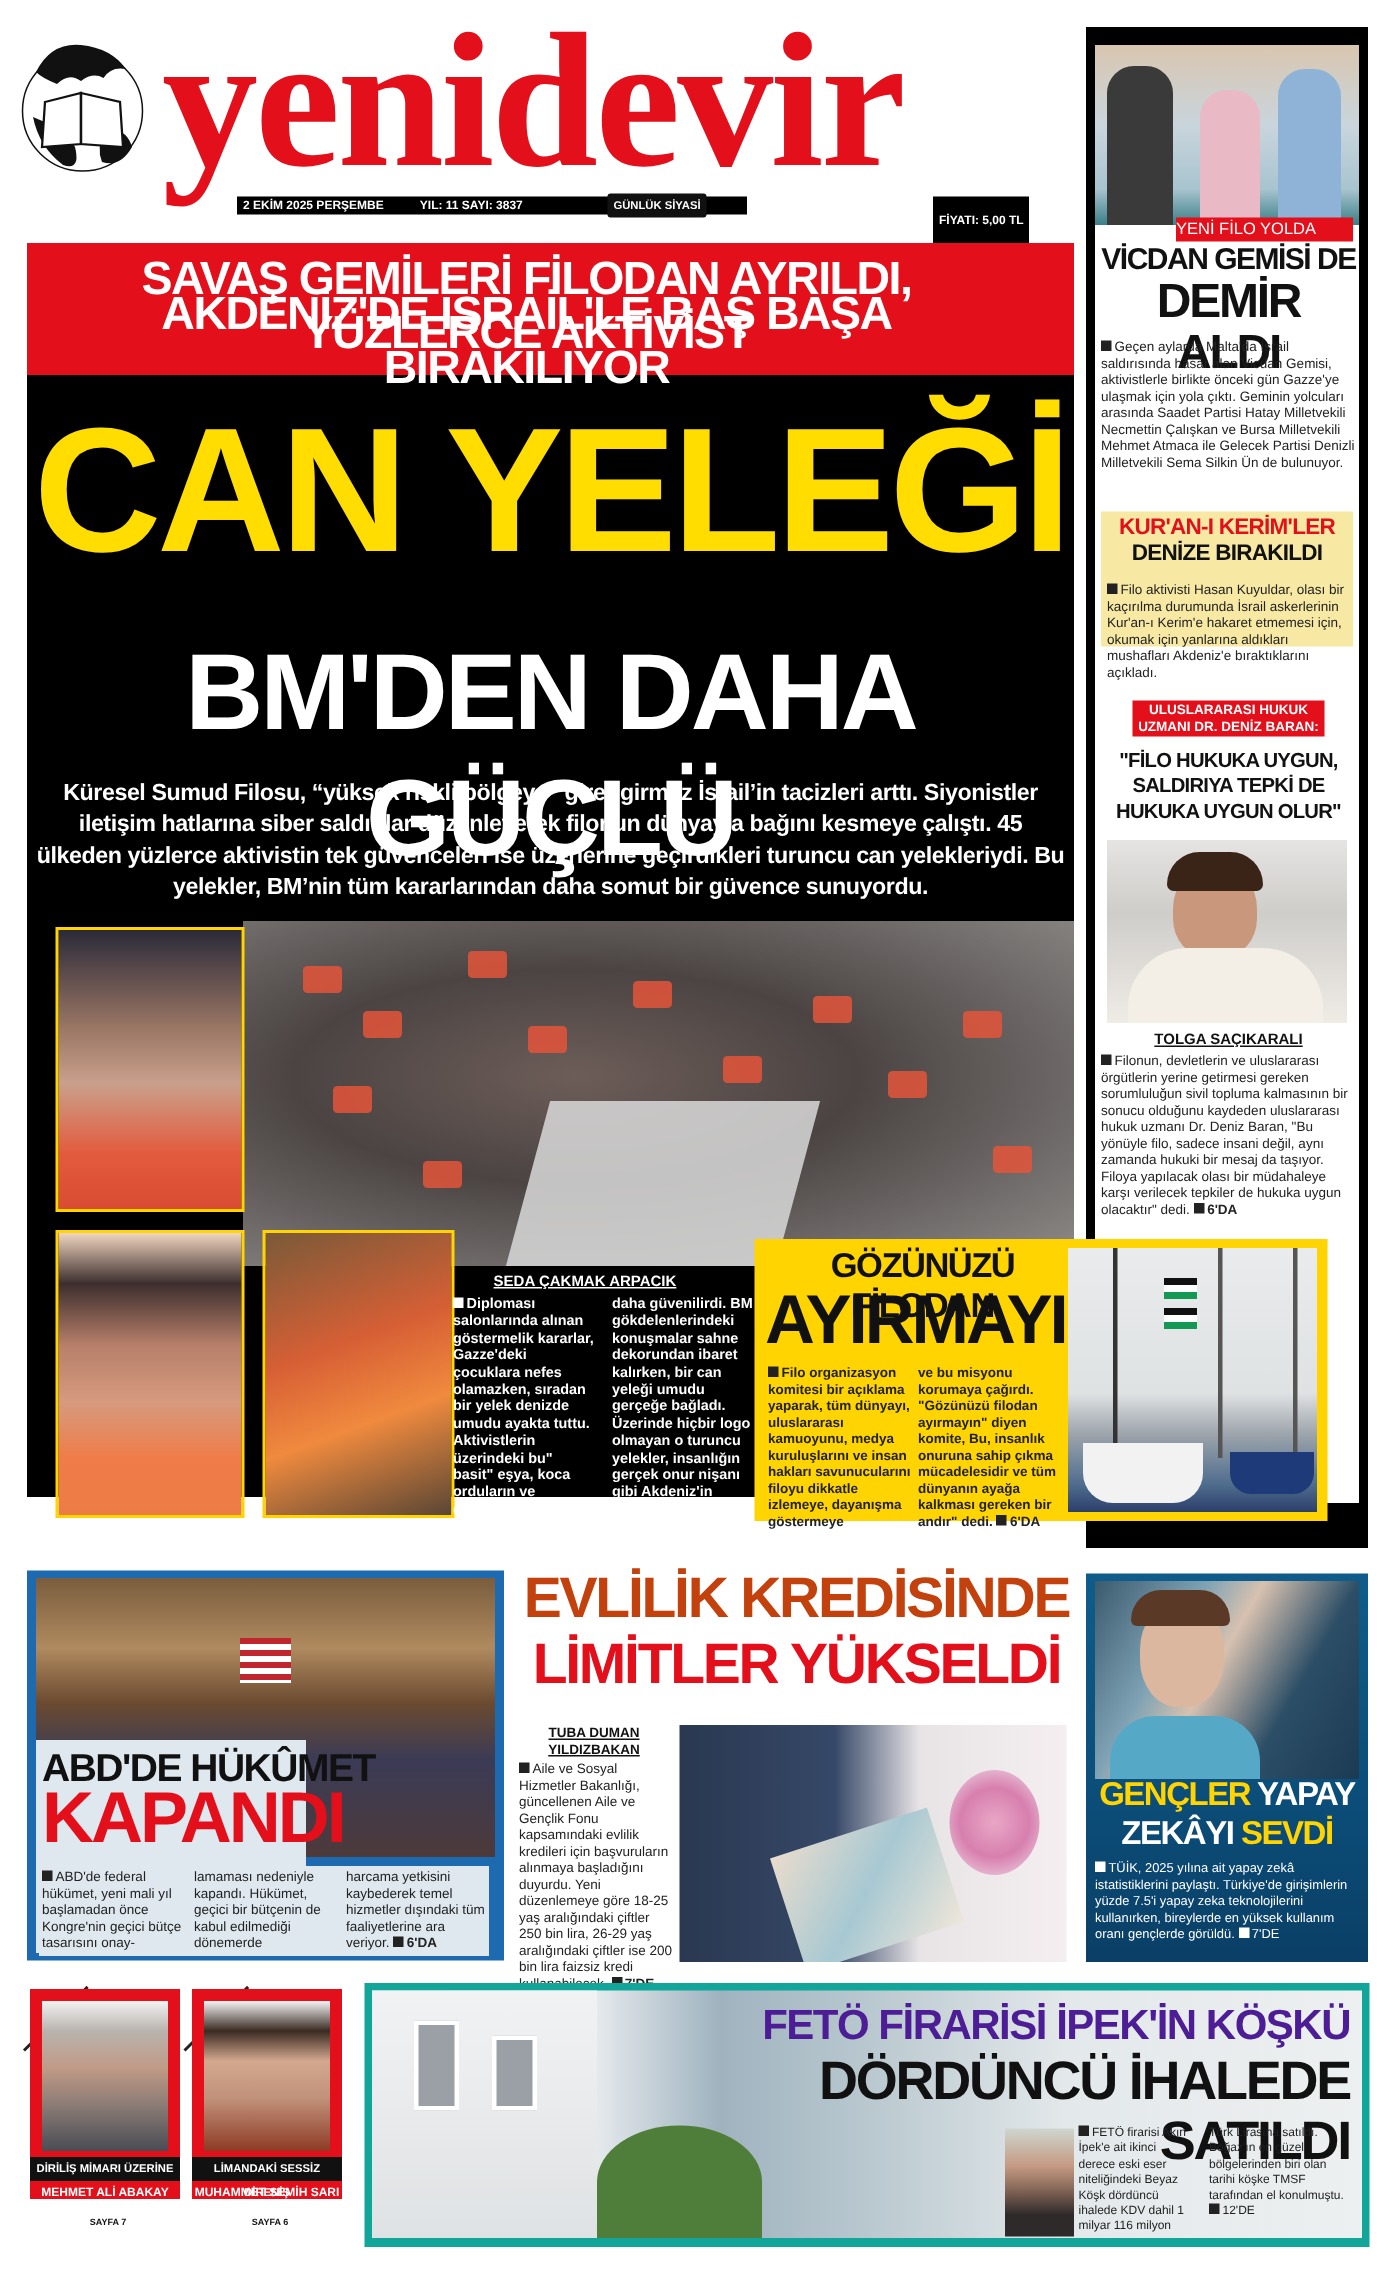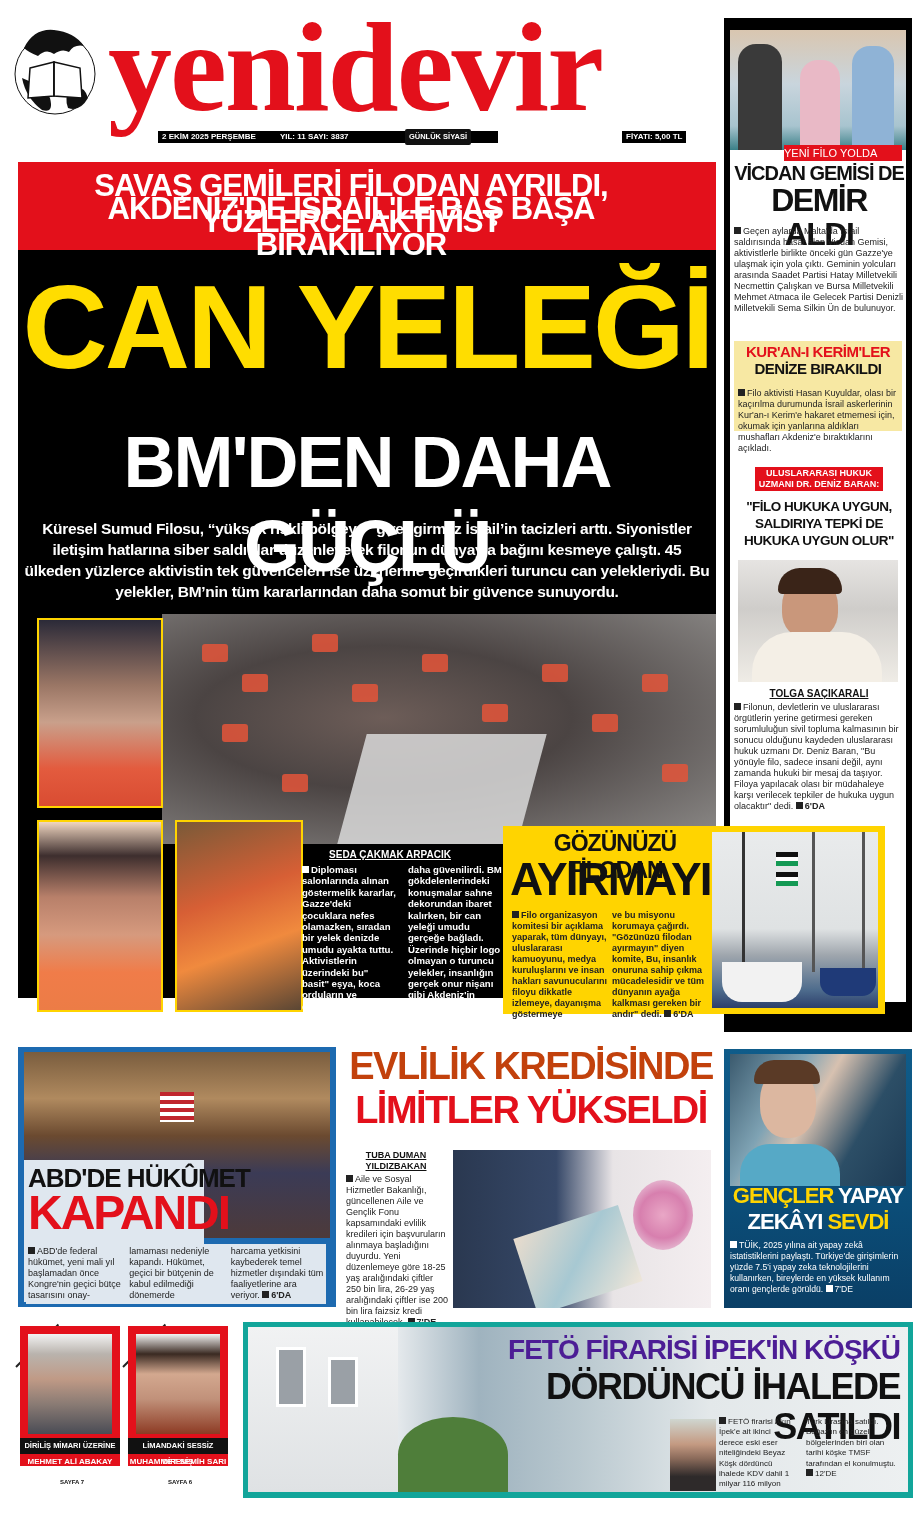--- a/index.html
+++ b/index.html
@@ -5,21 +5,21 @@
   * { box-sizing: border-box; margin: 0; padding: 0; }
   body { width: 918px; height: 1528px; background: #fff; position: relative; overflow: hidden; font-family: "Liberation Sans", sans-serif; }
   .abs { position: absolute; }
 
   
   #globe { left: 14px; top: 18px; width: 82px; height: 112px; }
   #logo { left: 108px; top: 12px; font-family: "Liberation Serif", serif; font-weight: bold; font-size: 128px; color: #e3101b; line-height: 110px; letter-spacing: -2px; }
   #dateline { left: 158px; top: 131px; width: 340px; height: 12px; background: #000; color: #fff; font-size: 8px; font-weight: bold; line-height: 12px; padding-left: 4px; }
   #dateline span { margin-right: 22px; }
   #gazete-badge { left: 327px; top: 129px; width: 66px; height: 16px; background: #111; color: #fff; font-size: 7.5px; font-weight: bold; line-height: 16px; text-align: center; border-radius: 2px; }
-  #price { left: 600px; top: 131px; font-size: 8px; font-weight: bold; background:#000; color:#fff; padding: 0 4px; line-height: 12px; }
+  #price { left: 600px; top: 131px; font-size: 8px; font-weight: bold; background:#000; color:#fff; padding: 10px 4px; line-height: 12px; }
 
   
   #right-col { left: 724px; top: 18px; width: 188px; height: 1014px; background: #000; }
   #right-inner { left: 730px; top: 30px; width: 176px; height: 972px; background: #fff; }
   #photo-top { left: 730px; top: 30px; width: 176px; height: 120px; background: linear-gradient(180deg,#d9c6b0 0%,#c9d5dd 45%,#a8c4cf 80%,#3a7f87 100%); }
   .person { position: absolute; bottom: 0; border-radius: 18px 18px 0 0; }
   #badge-yeni { left: 784px; top: 145px; width: 118px; height: 16px; background: #e3101b; color: #fff; font-size: 11px; font-weight: normal; text-align: left; line-height: 16px; }
   #vicdan-title { left: 734px; top: 163px; width: 170px; color: #111; font-weight: bold; text-align: center; line-height: 1; }
   #vicdan-body { left: 734px; top: 226px; width: 170px; color: #222; font-size: 9px; line-height: 11px; }
   #kuran-box { left: 734px; top: 341px; width: 168px; height: 90px; background: #f7e8a3; }

